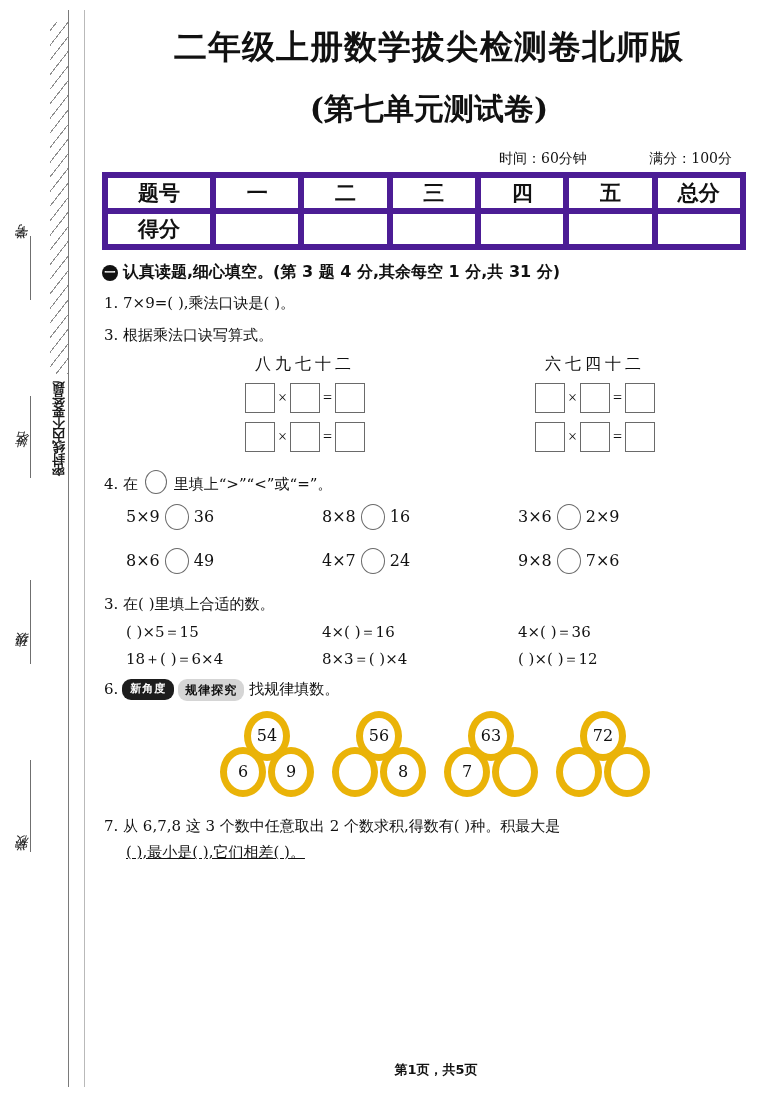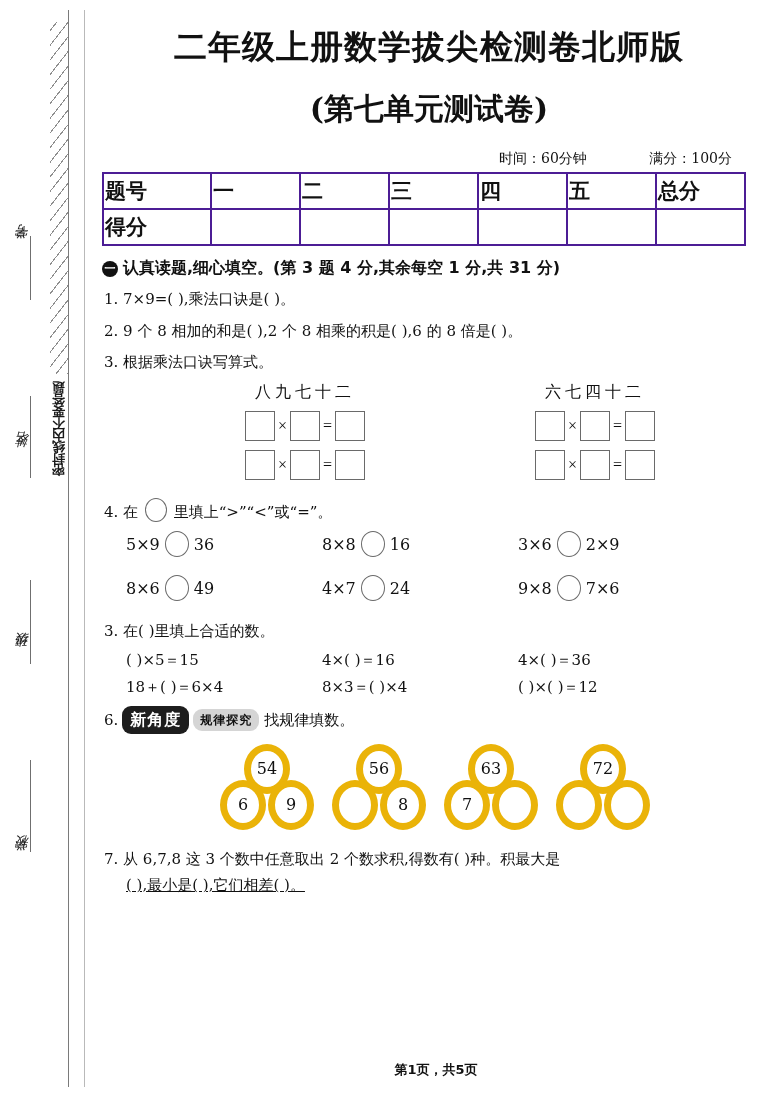--- a/index.html
+++ b/index.html
@@ -109,23 +109,23 @@
   }
   .meta-line span { margin-left: 26px; padding-left: 32px; }
 
   table.score {
     width: 644px;
     margin: 4px 0 0 2px;
     border-collapse: collapse;
     table-layout: fixed;
   }
   table.score td {
-    border: 2px solid #4c1d95;
+    border: 6px solid #4c1d95;
     height: 36px;
-    text-align: left;
+    text-align: center;
     font-size: 21px;
     font-weight: bold;
     font-family: "DejaVu Serif", serif;
   }
   table.score td.hdr { width: 108px; }
 
   .sec-head {
     margin: 12px 0 2px 2px;
     font-size: 16px;
     font-weight: bold;
@@ -217,21 +217,21 @@
     font-size: 15px;
     font-family: "DejaVu Serif", serif;
   }
 
   
   .badge-dark {
     display: inline-block;
     background: #1d1d1d;
     color: #ffffff;
     border-radius: 9px;
-    font-size: 16px;
+    font-size: 11px;
     font-weight: bold;
     padding: 2px 8px;
     margin: 0 4px;
     font-family: "DejaVu Sans", sans-serif;
     letter-spacing: 1px;
   }
   .badge-light {
     display: inline-block;
     background: #d5d5d5;
     color: #111111;
@@ -334,21 +334,20 @@
     </tr>
   </tbody>
     </table>
 
   <div class="sec-head">
     <span class="sec-num">一</span>
     <span>认真读题,细心填空。(第 3 题 4 分,其余每空 1 分,共 31 分)</span>
   </div>
 
   <div class="q">1. 7×9=(              ),乘法口诀是(                    )。</div>
-  <div class="q">2. 9 个 8 相加的和是(          ),2 个 8 相乘的积是(          ),6 的 8 倍是(          )。</div>
 
   <div class="q">3. 根据乘法口诀写算式。</div>
   <div class="rhyme-row">
     <div class="rhyme-col">
       <div class="rhyme-title">八九七十二</div>
       <div class="eqline">
         <span class="bx"></span>
         <span class="op">×</span>
         <span class="bx"></span>
         <span class="op">=</span>

